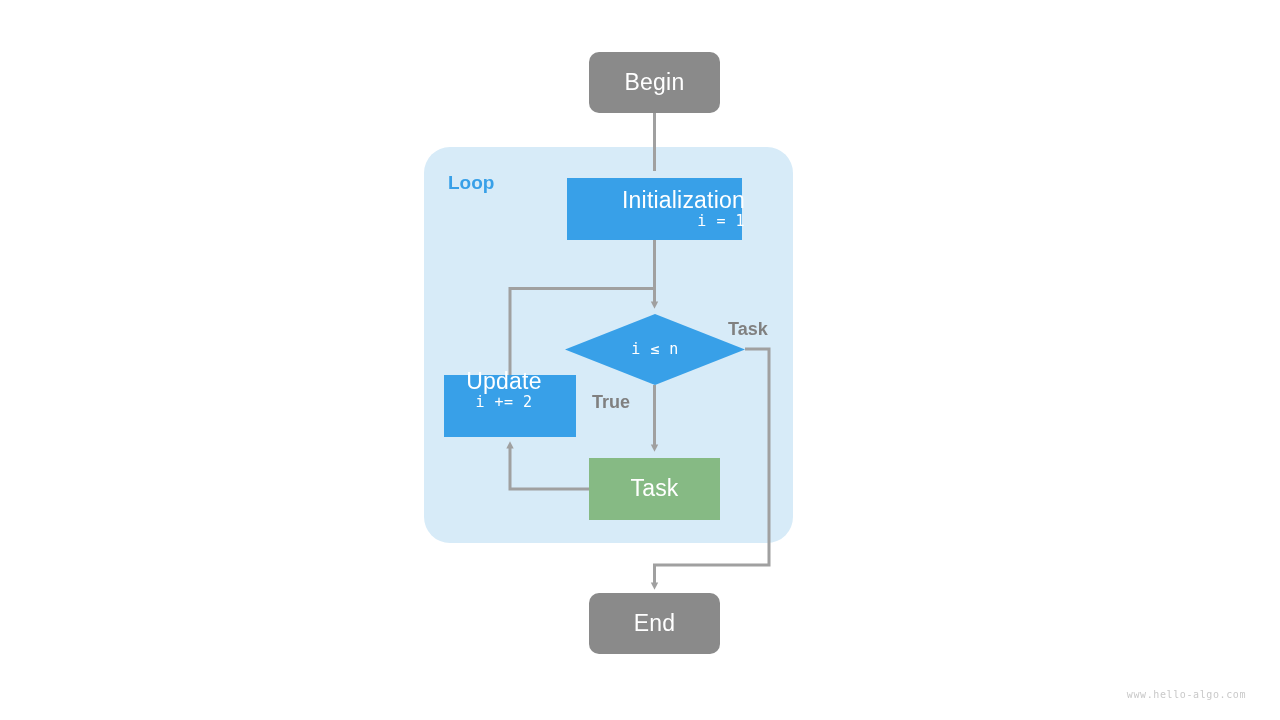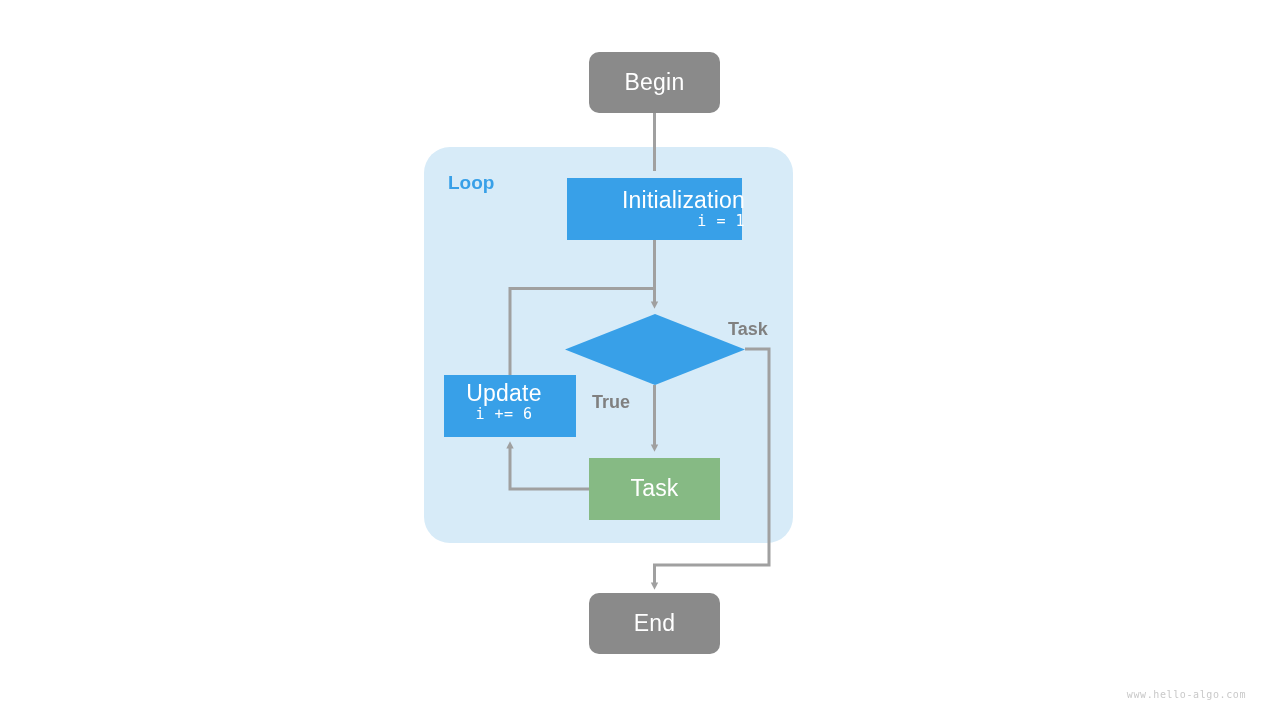--- a/index.html
+++ b/index.html
@@ -117,24 +117,27 @@
 
   <div class="node-label" style="left:589px; top:52px; width:131px; height:61px;">
     <span class="lbl-main">Begin</span>
   </div>
 
   <div class="node-label" style="left:567px; top:178px; width:178px; height:62px;align-items:flex-end;">
     <span class="lbl-main">Initialization</span>
     <span class="lbl-code">i = 1</span>
   </div>
 
+  <div class="node-label" style="left:565px; top:314px; width:180px; height:71px;">
+    <span class="lbl-code">i ≤ n</span>
+  </div>
 
-  <div class="node-label" style="left:444px; top:371px; width:120px; height:62px;">
+  <div class="node-label" style="left:444px; top:359px; width:120px; height:62px;">
     <span class="lbl-main">Update</span>
-    <span class="lbl-code">i += 6</span>
+    <span class="lbl-code">i += 2</span>
   </div>
 
   <div class="node-label" style="left:589px; top:593px; width:131px; height:61px;">
     <span class="lbl-main">End</span>
   </div>
 
   <div class="node-label" style="left:589px; top:458px; width:131px; height:62px;">
     <span class="lbl-main">Task</span>
   </div>
 

